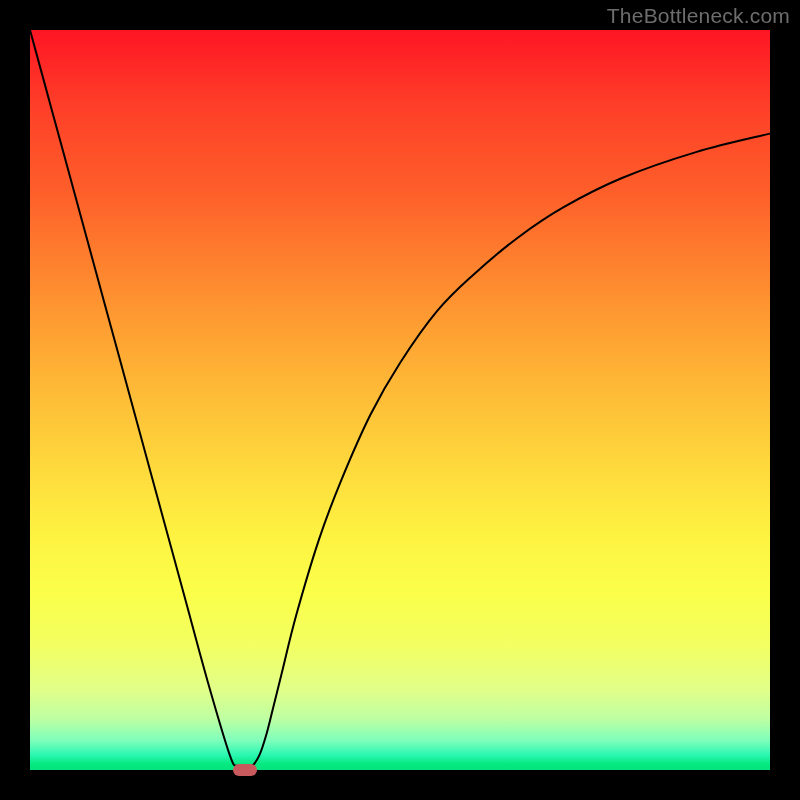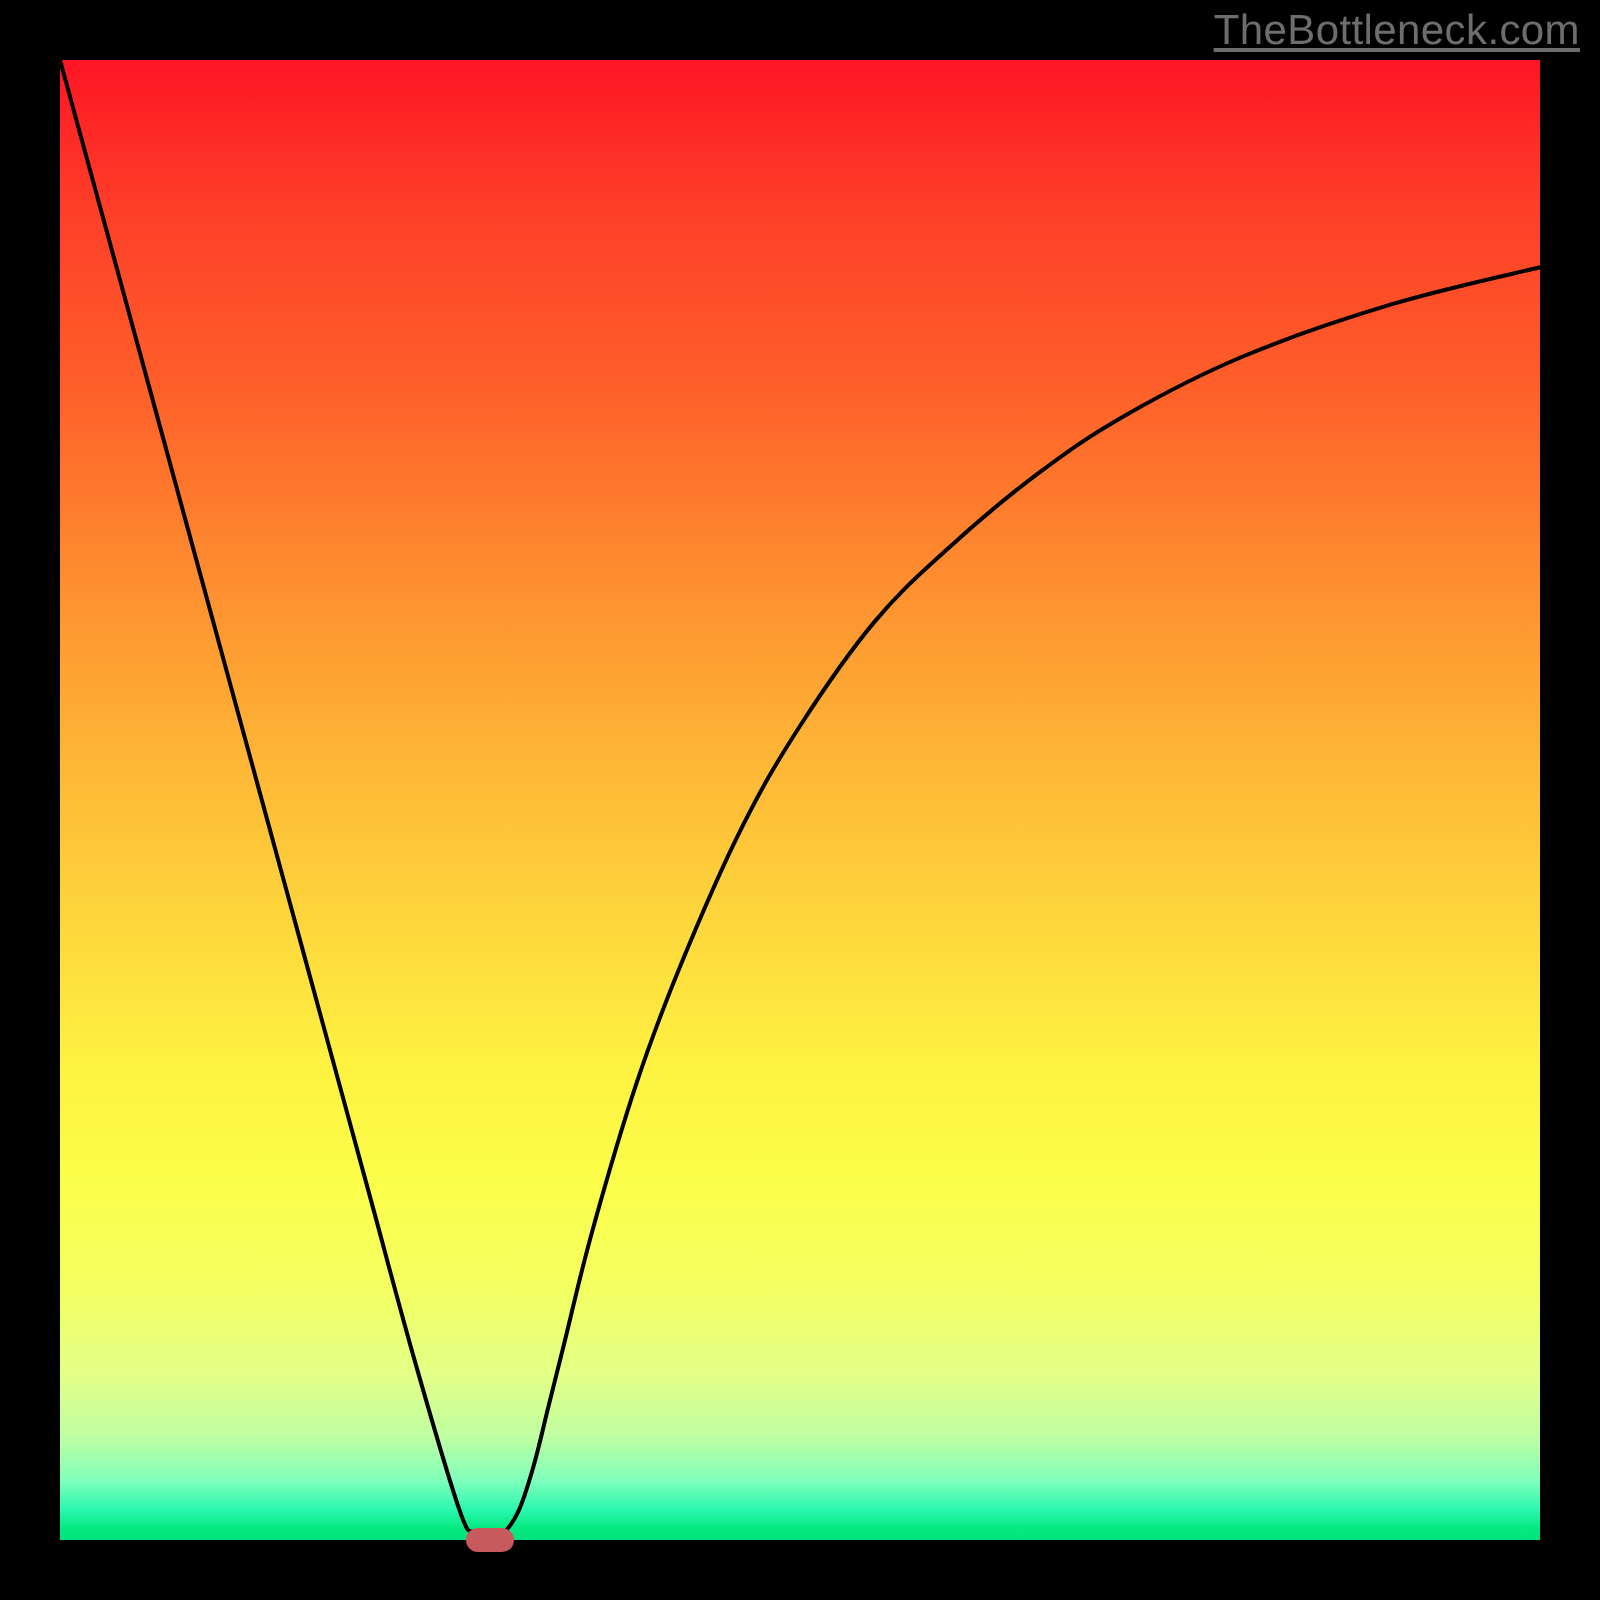--- a/index.html
+++ b/index.html
@@ -45,21 +45,20 @@
   }
   .watermark {
     position: absolute;
     top: 4px;
     right: 10px;
     color: #6d6d6d;
     font-size: 21px;
     font-weight: 400;
     letter-spacing: 0.2px;
     user-select: none;
-    text-decoration: underline;
   }
   svg.curve {
     position: absolute;
     left: 0;
     top: 0;
     width: 740px;
     height: 740px;
     overflow: visible;
   }
   .marker {

